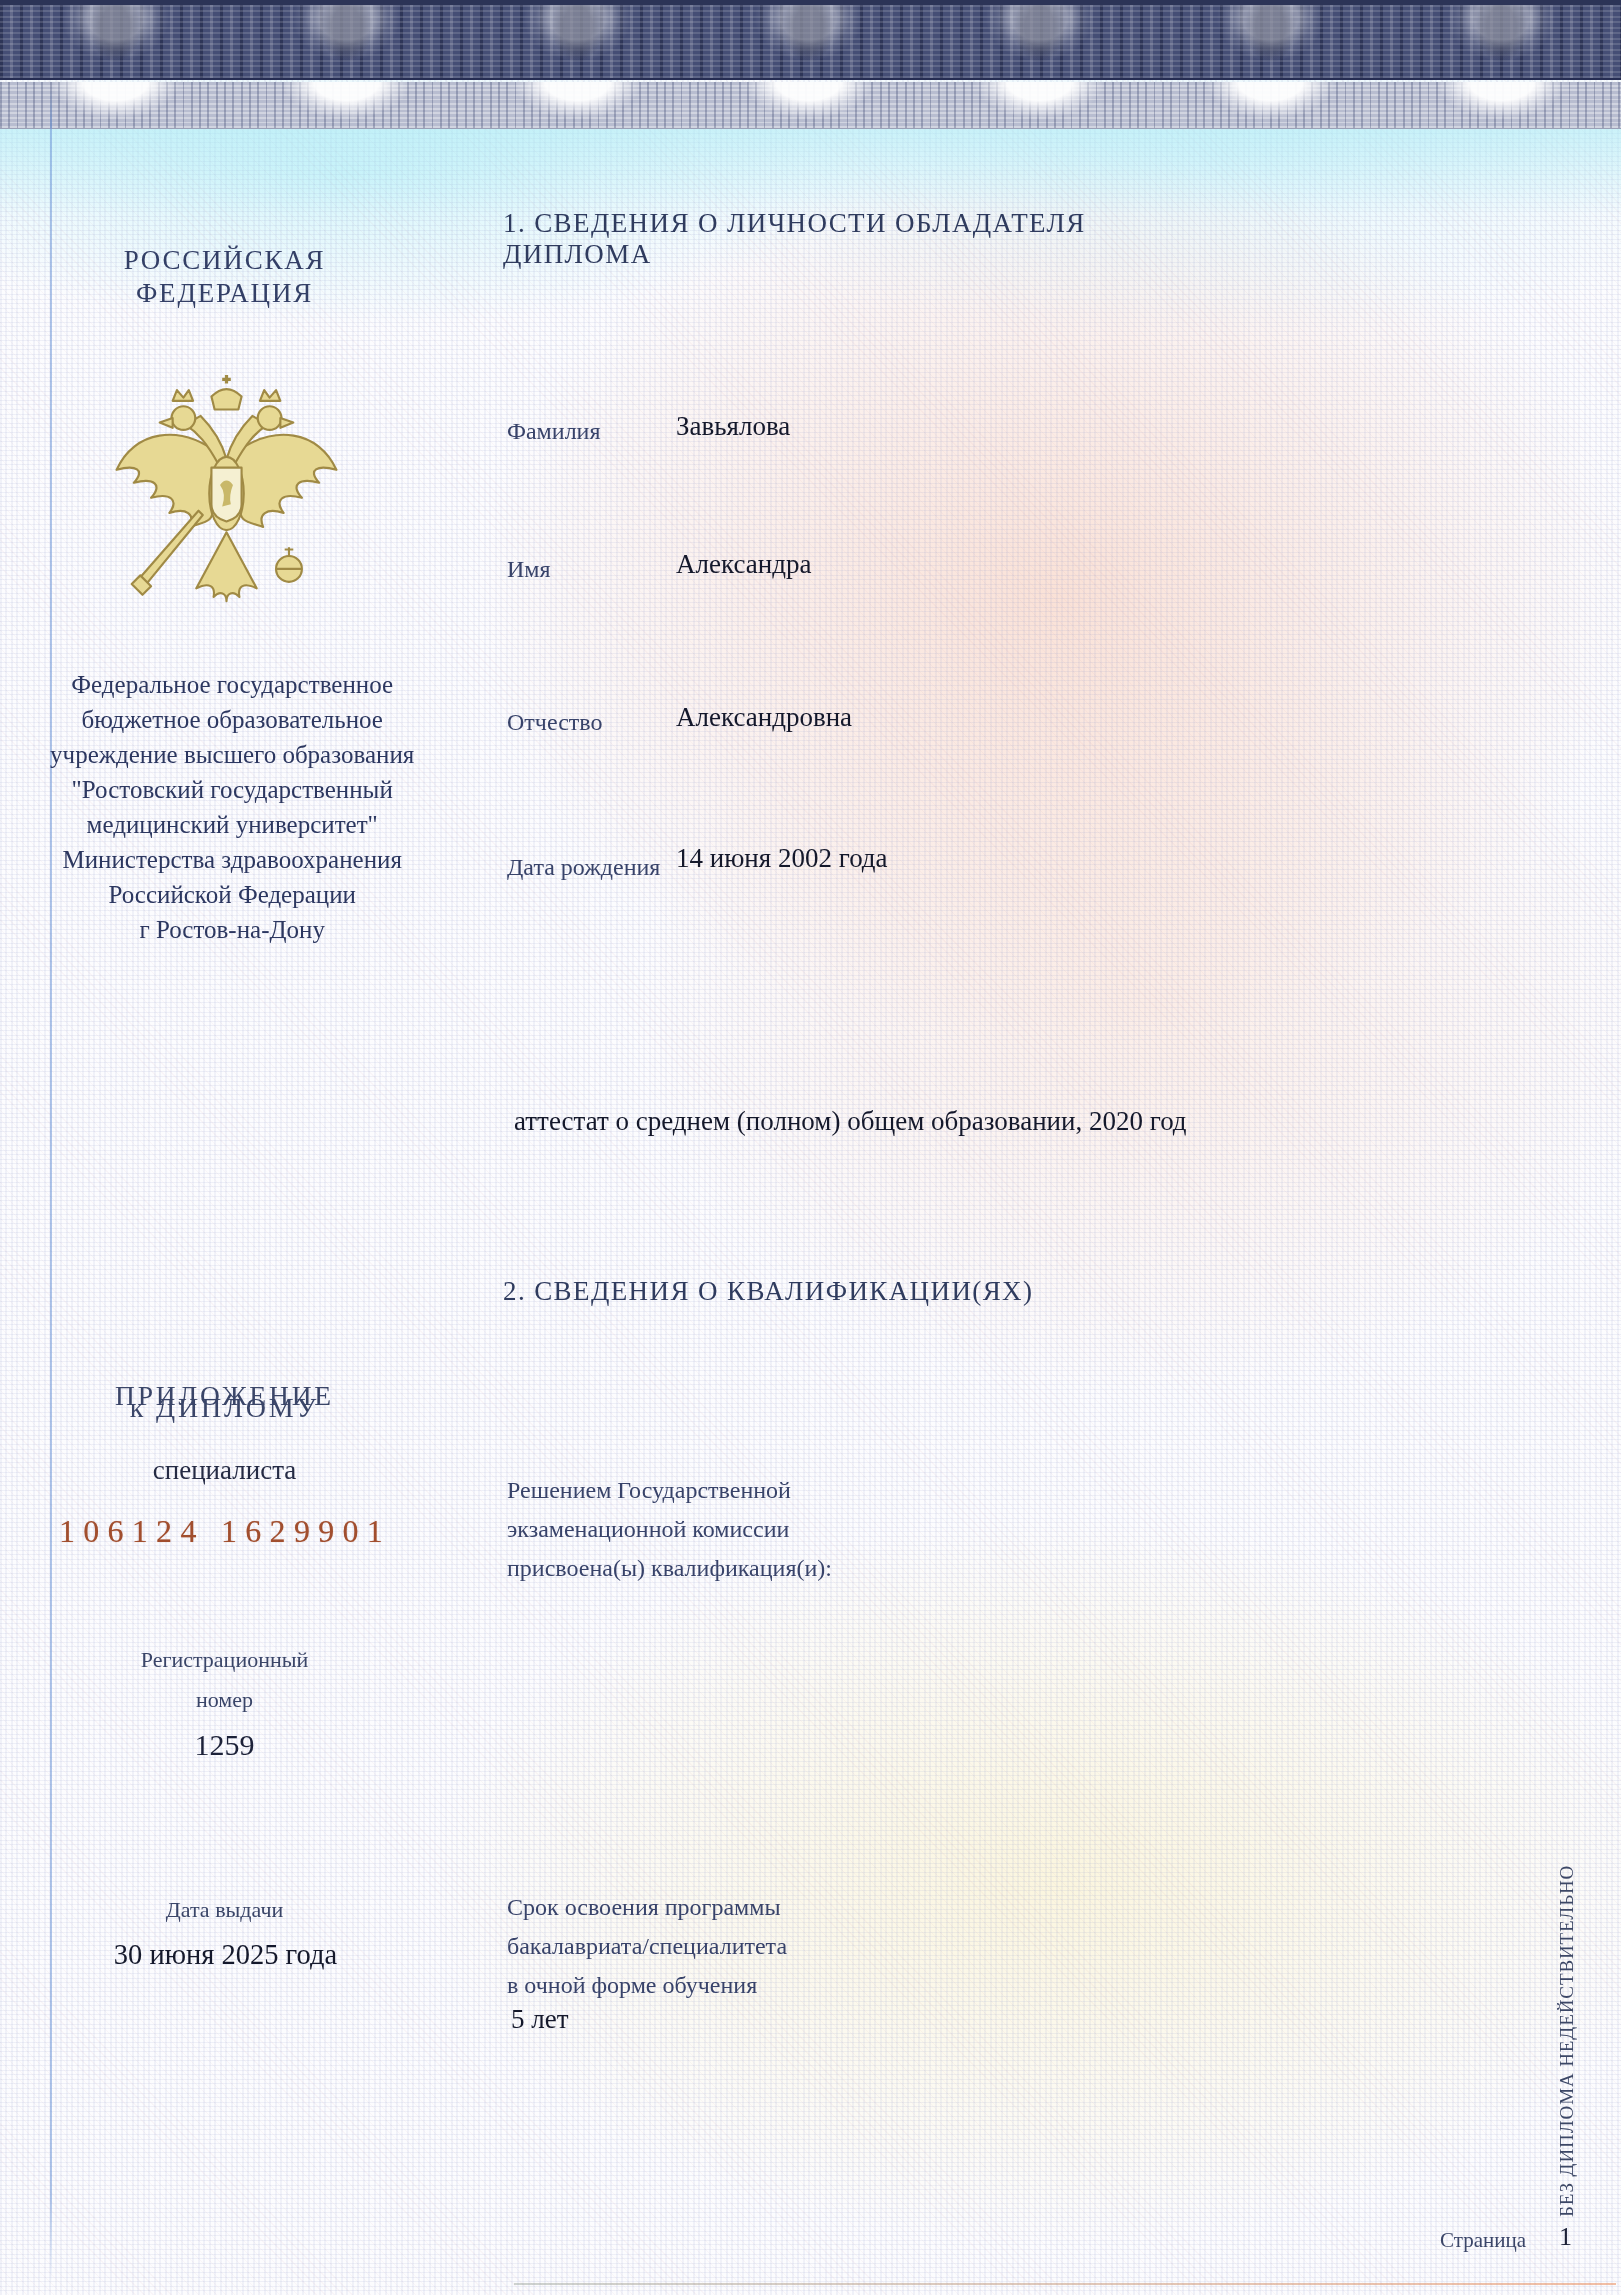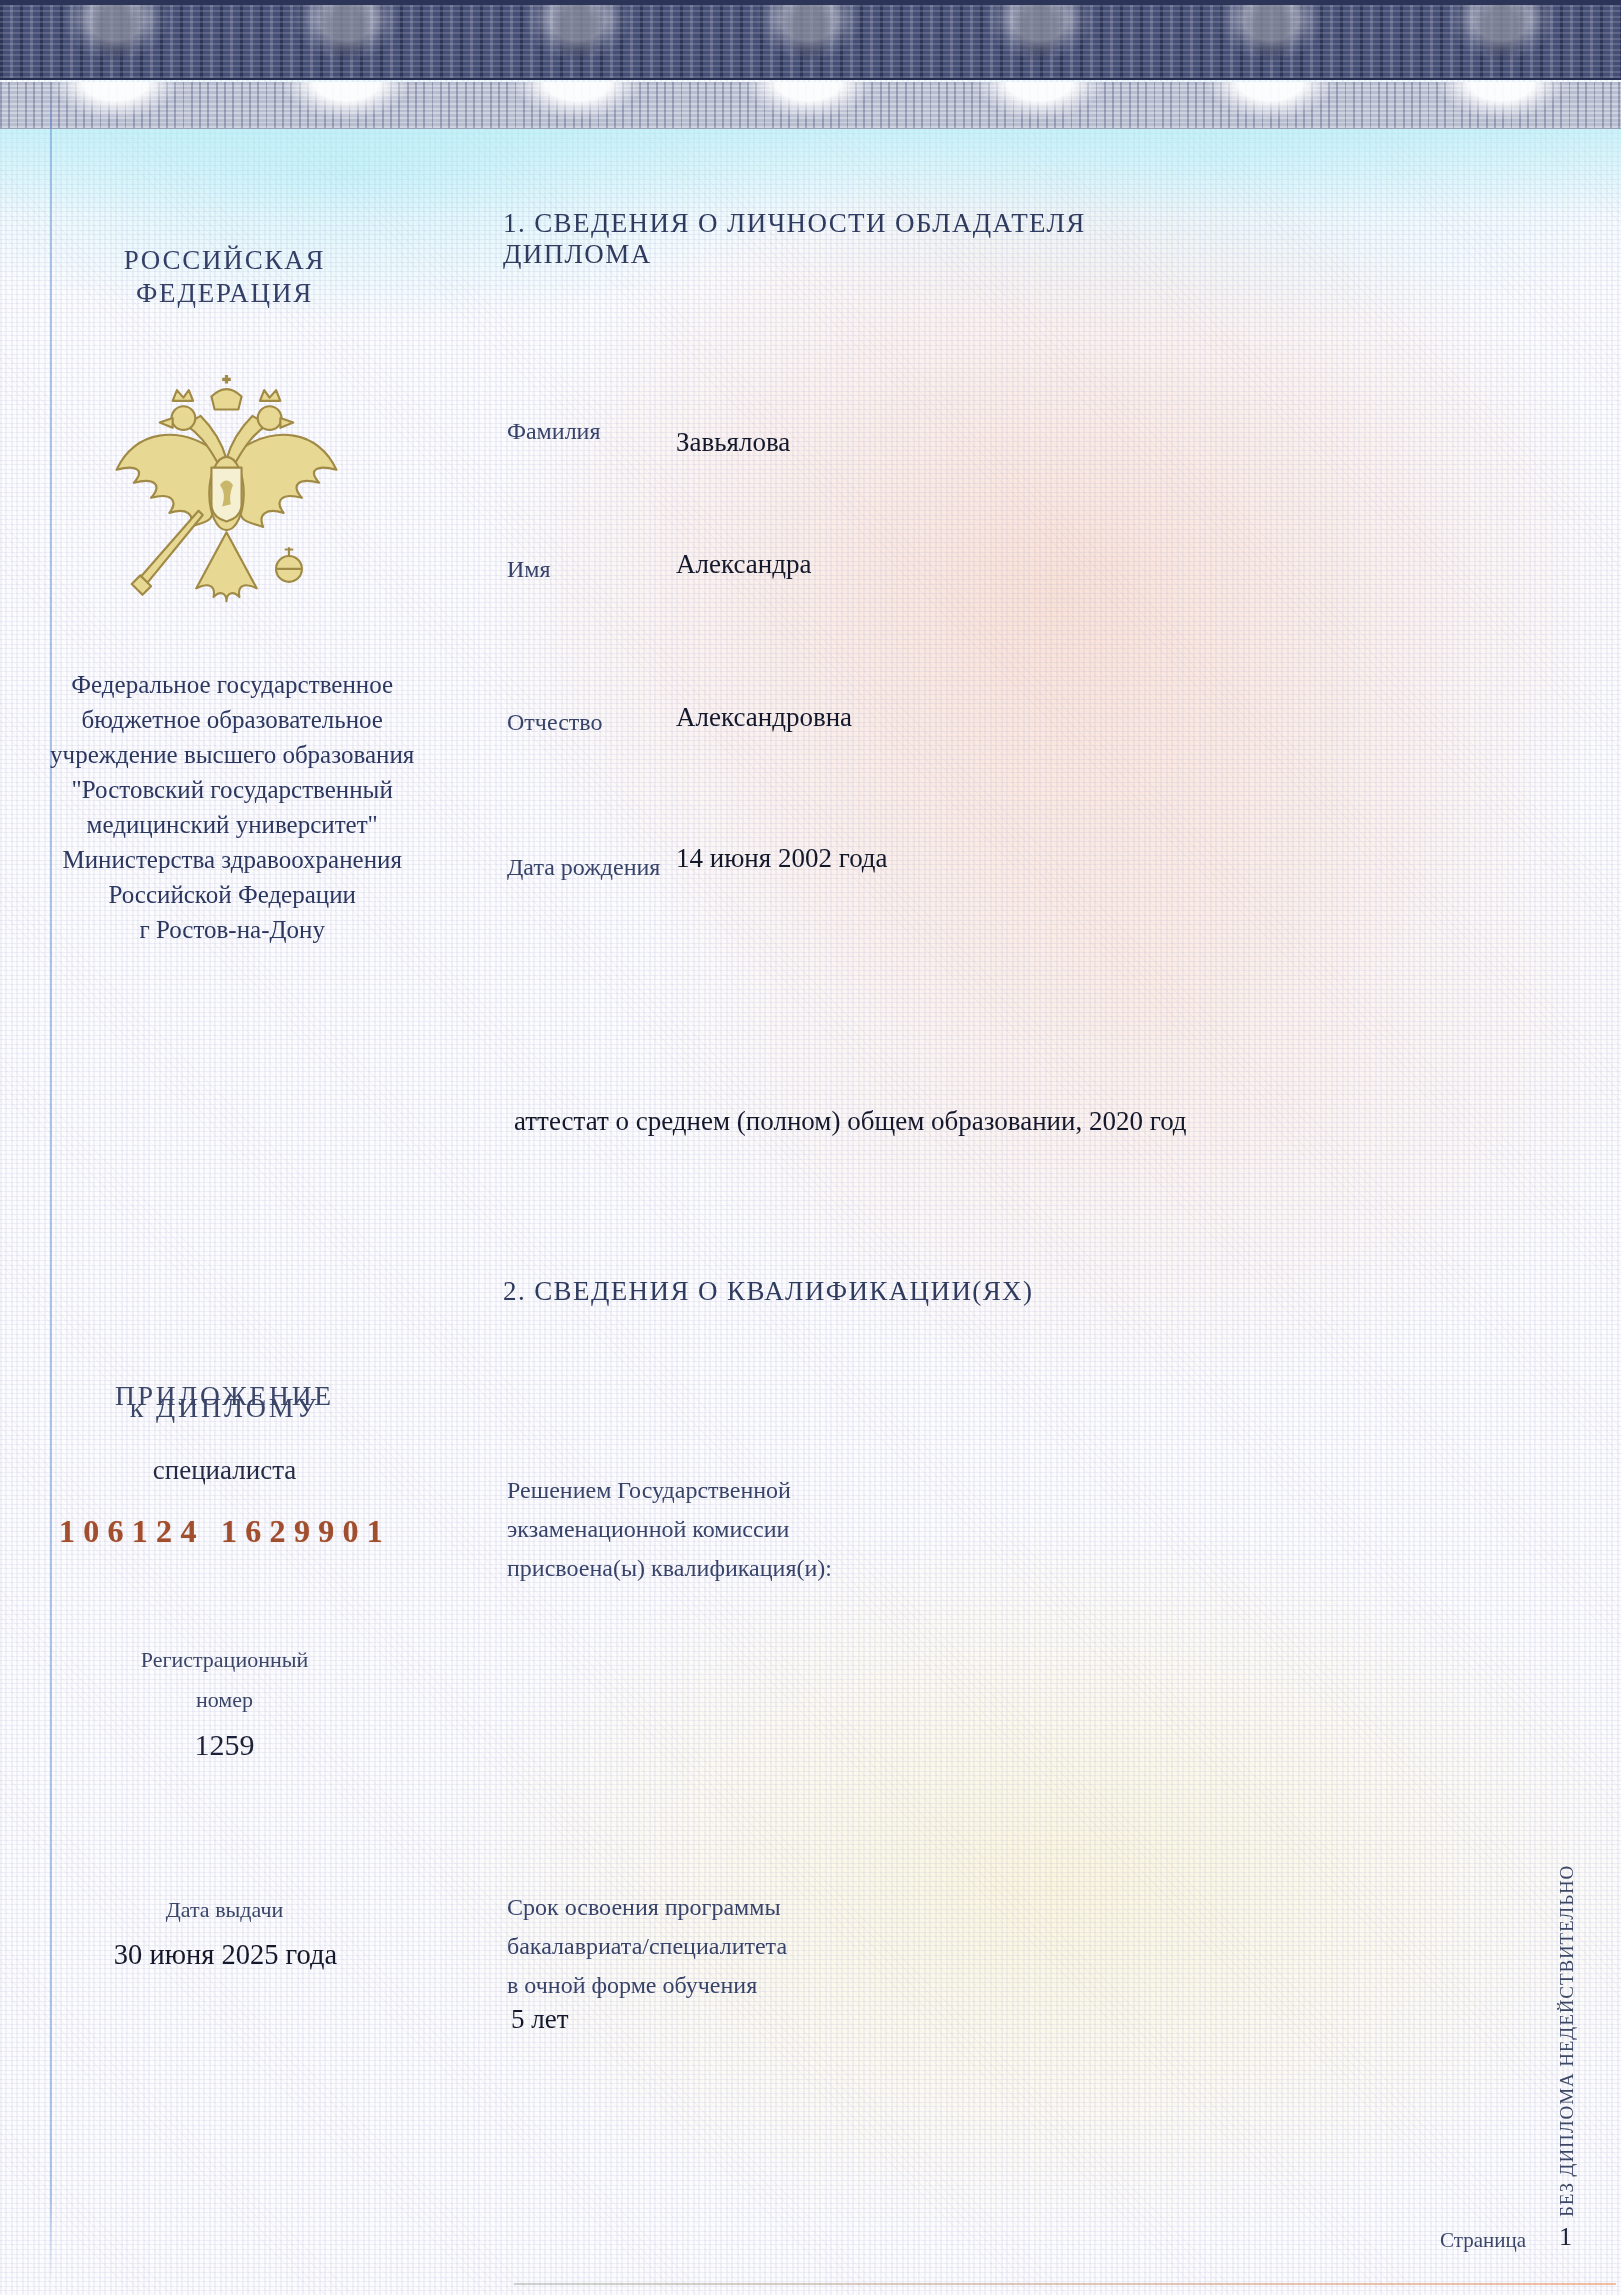--- a/index.html
+++ b/index.html
@@ -71,21 +71,21 @@
   .sec-title{font-size:27px;letter-spacing:1.4px;color:#2f3b5e;}
   .label{font-size:24px;color:#38436a;}
   .value{font-size:27px;color:#14182b;}
   
   .country{left:64px;top:244px;width:321px;font-size:27px;letter-spacing:1.8px;line-height:33px;color:#333f66;}
   .arms{left:108px;top:356px;width:237px;height:275px;}
   .institution{left:9.2px;top:667px;width:446px;font-size:25px;line-height:35px;color:#2c3760;}
   .doc-line1{left:64px;top:1354px;width:321px;font-size:27.5px;letter-spacing:2.8px;color:#3a4568;margin-top:26px;}
   .doc-line2{left:64px;top:1392px;width:321px;font-size:28px;letter-spacing:2.8px;color:#3a4568;}
   .doc-line3{left:64px;top:1455px;width:321px;font-size:27px;color:#252b44;}
-  .serial{left:27.5px;top:1513px;width:395px;font-size:32px;font-weight:bold;letter-spacing:8.3px;color:#a14e2e;text-shadow:0 0 0.9px rgba(161,78,46,0.5);text-align:center;}
+  .serial{left:27.5px;top:1513px;width:395px;font-size:32px;font-weight:normal;letter-spacing:8.3px;color:#a14e2e;text-shadow:0 0 0.9px rgba(161,78,46,0.5);text-align:center;}
   .reg-label{left:87px;top:1640px;width:275px;font-size:22px;line-height:40px;color:#3a4568;}
   .reg-value{left:87px;top:1728px;width:275px;font-size:30px;color:#1c2138;}
   .issue-label{left:87px;top:1897px;width:275px;font-size:22px;color:#3a4568;}
   .issue-value{left:51px;top:1939px;width:349px;font-size:28.5px;color:#14182b;}
   
   .s1-title{left:503px;top:208px;width:716px;}
   .f-label{left:507px;}
   .f-value{left:676px;}
   .prev-label{left:507px;top:990px;width:441px;font-size:24px;line-height:39px;color:#38436a;}
   .prev-value{left:514px;top:1106px;width:790px;font-size:27px;color:#14182b;}
@@ -179,21 +179,21 @@
     <div>номер</div>
   </div>
   <div class="abs ctr reg-value">1259</div>
 
   <div class="abs ctr issue-label">Дата выдачи</div>
   <div class="abs ctr issue-value">30 июня 2025 года</div>
 
   <div class="abs sec-title s1-title">1. СВЕДЕНИЯ О ЛИЧНОСТИ ОБЛАДАТЕЛЯ ДИПЛОМА</div>
 
   <div class="abs label f-label" style="top:418px;">Фамилия</div>
-  <div class="abs value f-value" style="top:411px;margin-top:16px;">Завьялова</div>
+  <div class="abs value f-value" style="top:411px;">Завьялова</div>
 
   <div class="abs label f-label" style="top:556px;">Имя</div>
   <div class="abs value f-value" style="top:549px;">Александра</div>
 
   <div class="abs label f-label" style="top:709px;">Отчество</div>
   <div class="abs value f-value" style="top:702px;">Александровна</div>
 
   <div class="abs label f-label" style="top:854px;">Дата рождения</div>
   <div class="abs value f-value" style="top:843px;">14 июня 2002 года</div>
 

